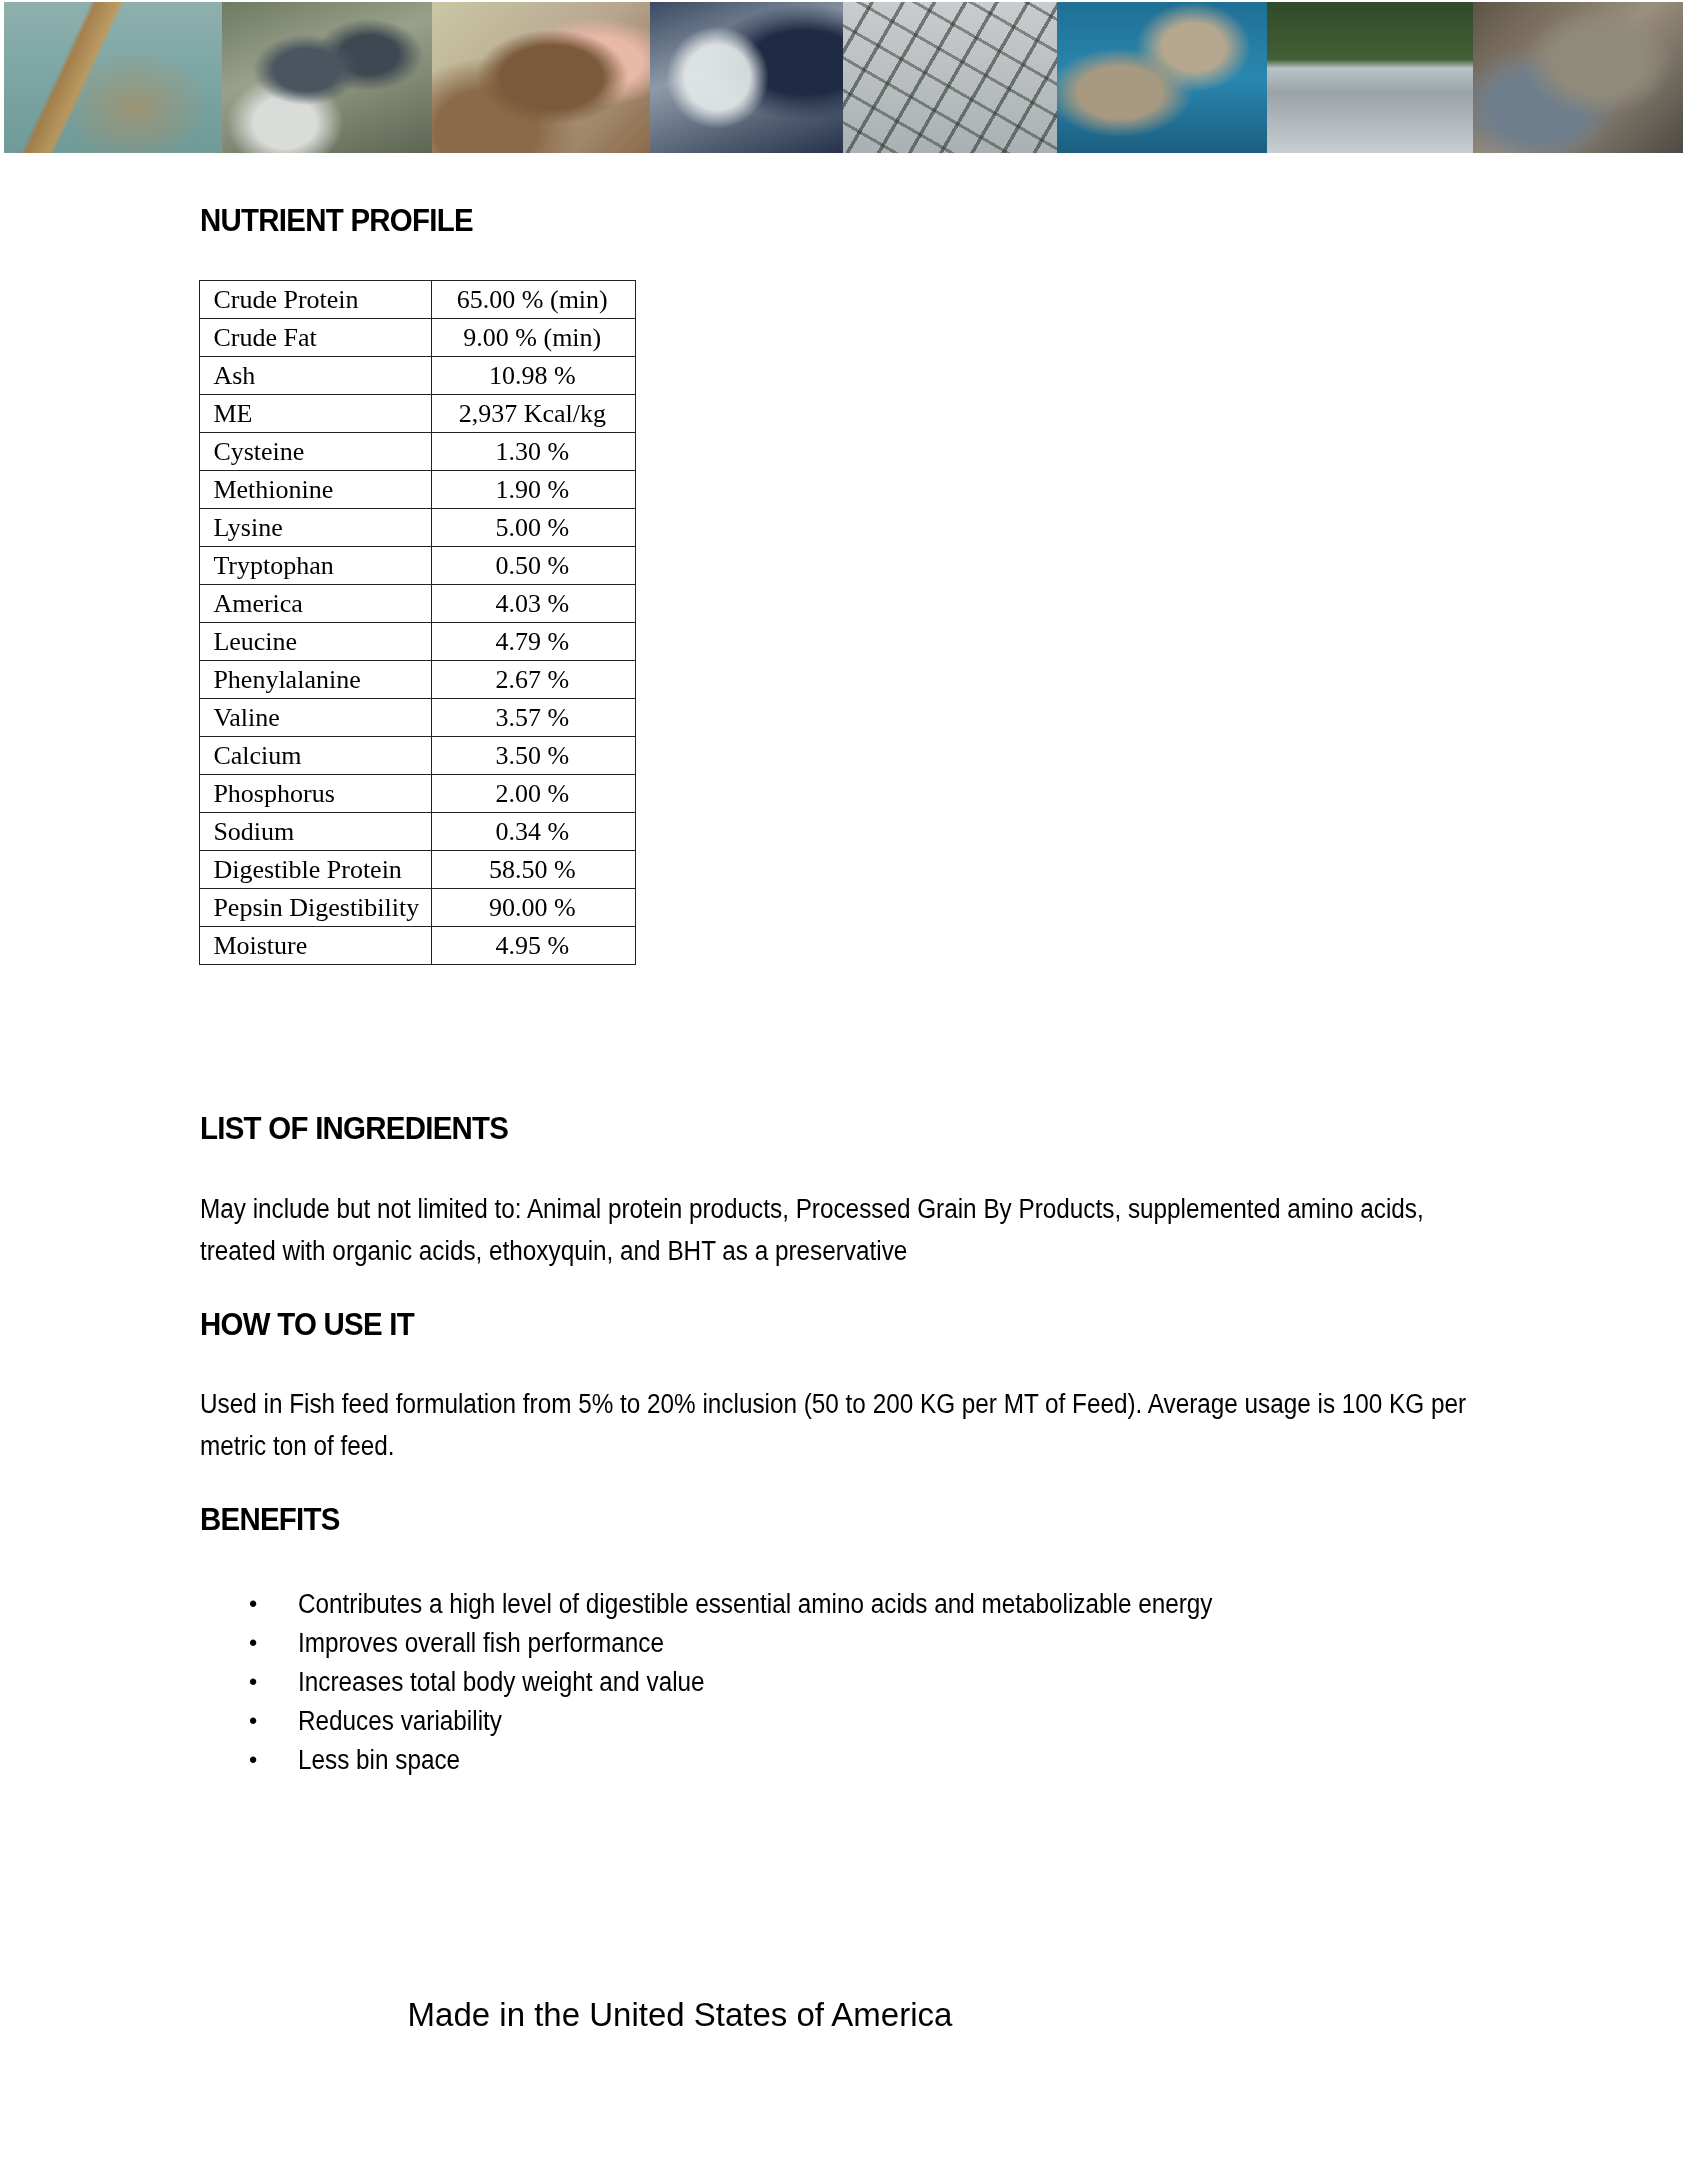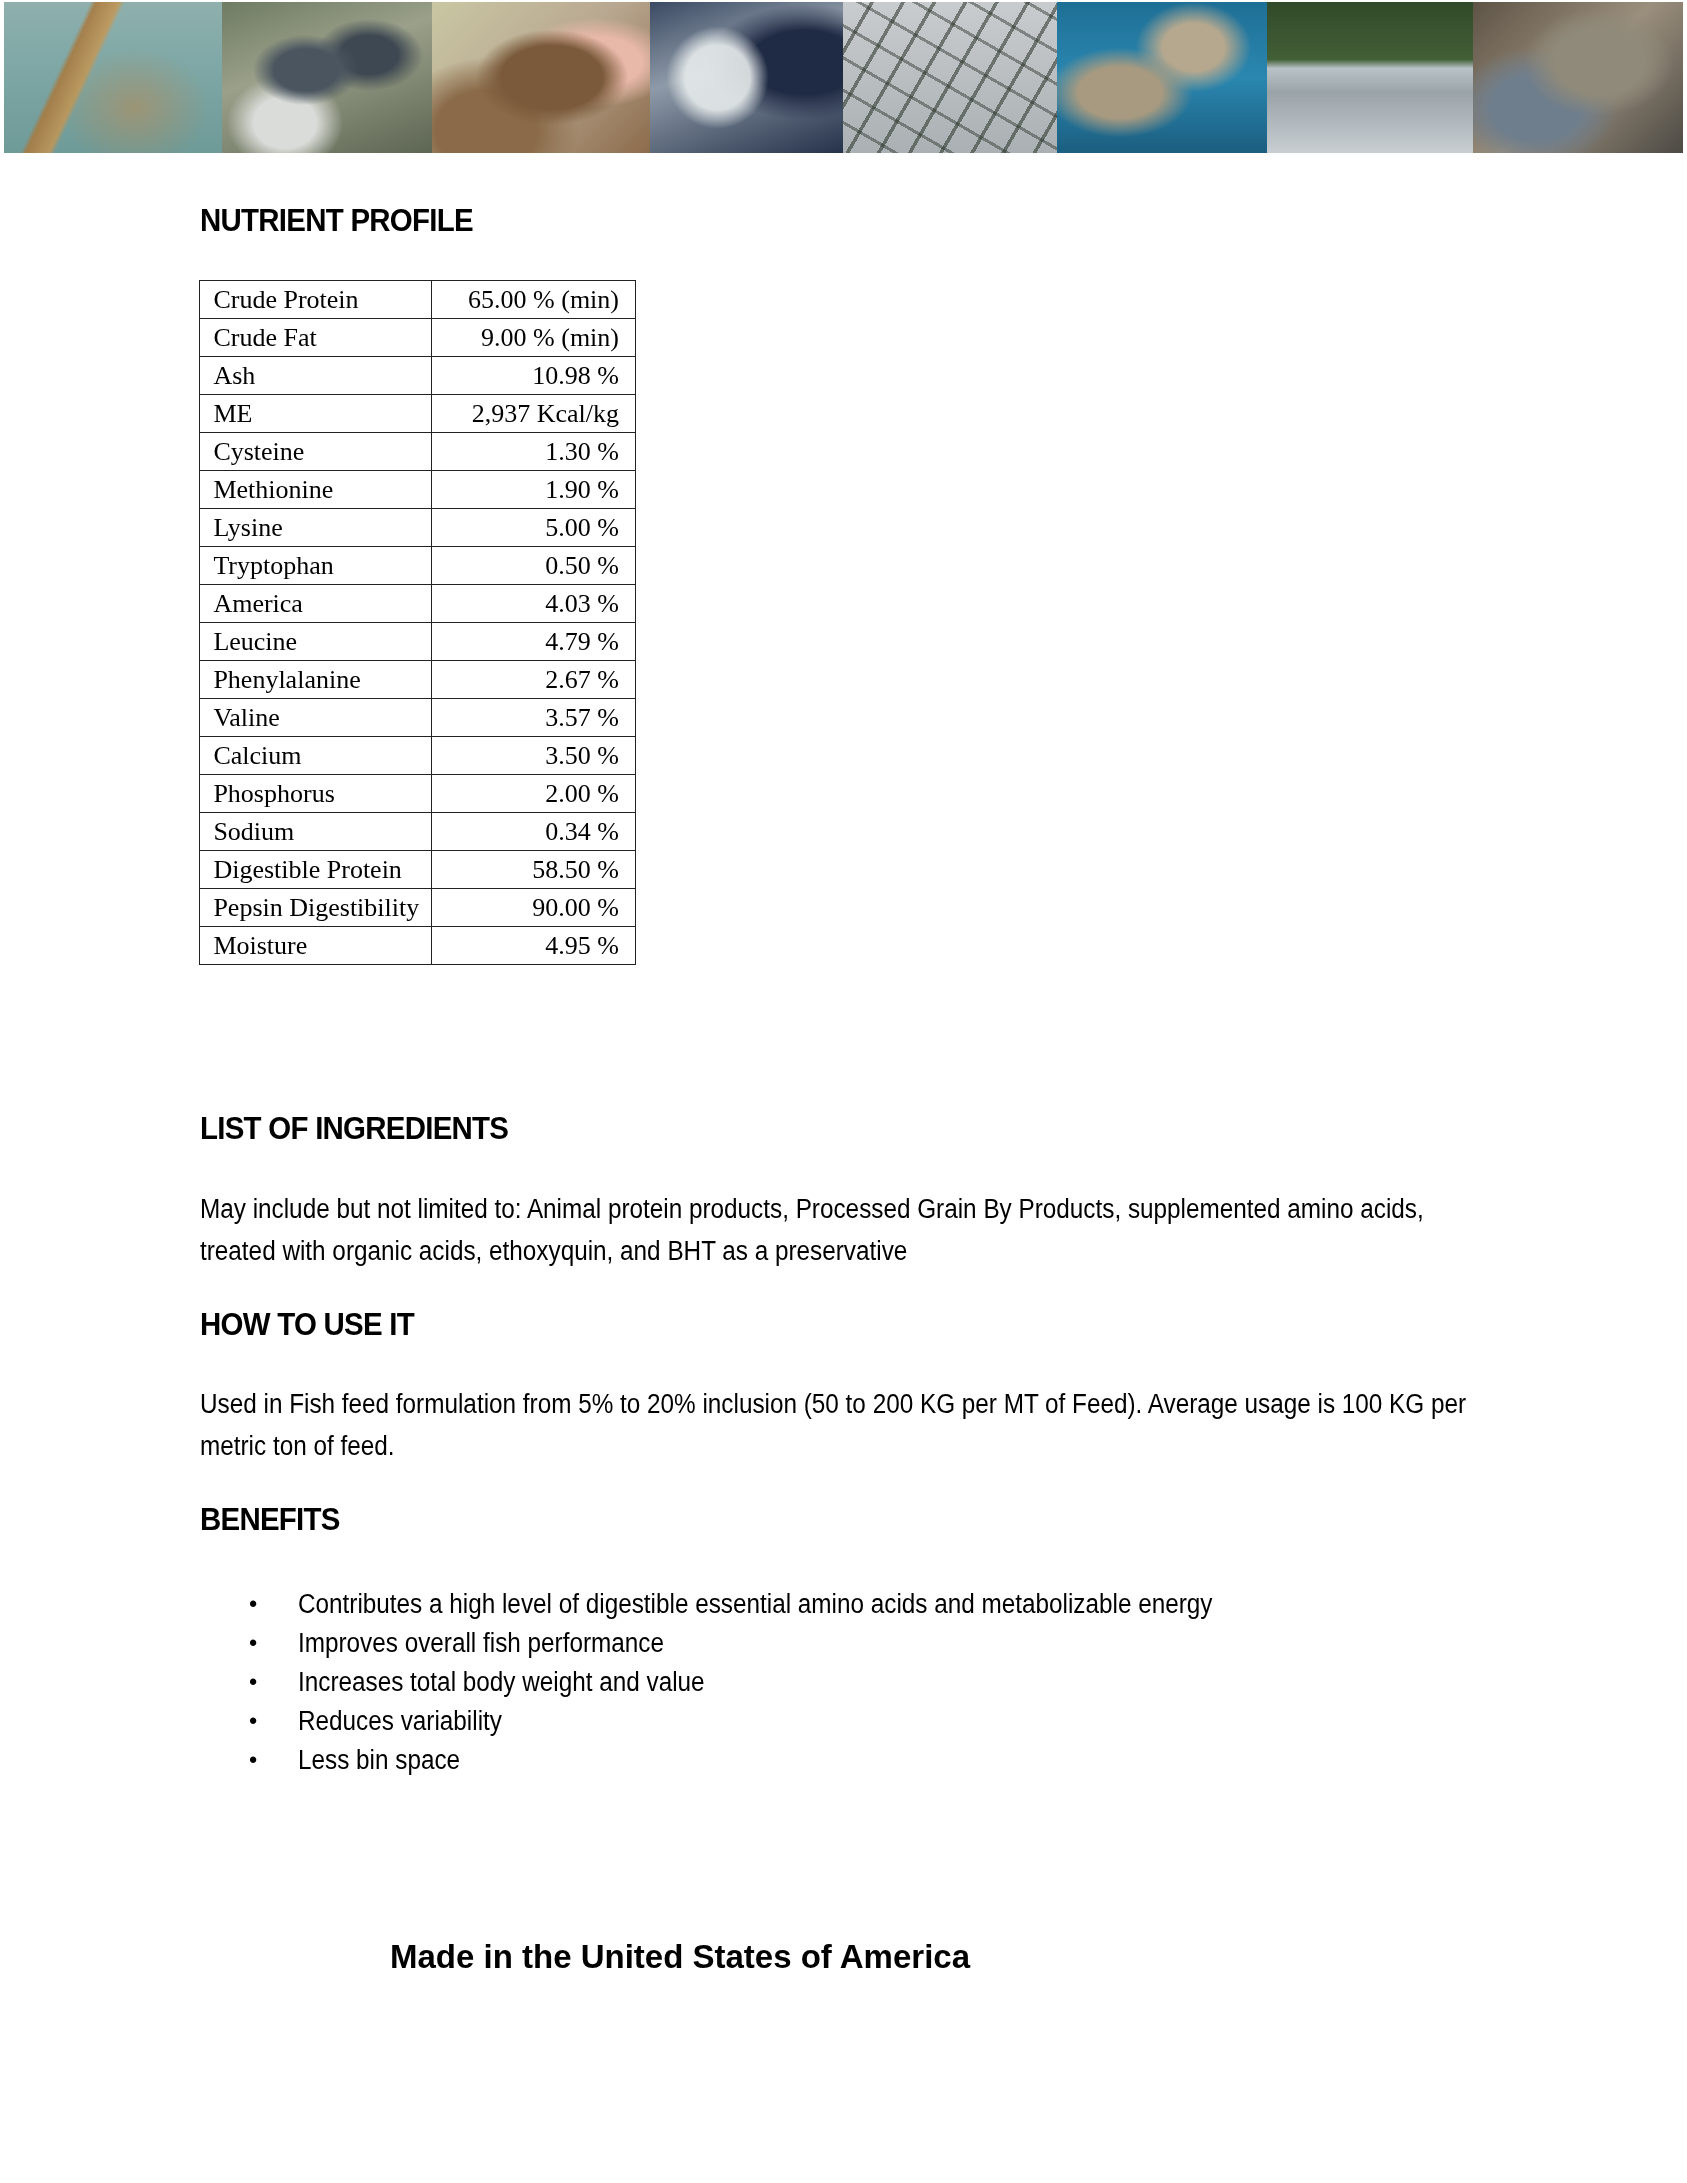--- a/index.html
+++ b/index.html
@@ -40,33 +40,33 @@
         radial-gradient(ellipse at 30% 70%, #6f7e8c 0 22%, transparent 40%),
         linear-gradient(135deg,#5e5446 0%,#9b8f7d 50%,#4d4a44 100%); }
 
   .h { position:absolute; left:200px; margin:0; font-family:"Liberation Sans", sans-serif; font-weight:bold;
        font-size:32px; letter-spacing:-0.8px; transform:scaleX(0.92); transform-origin:left center; white-space:nowrap; }
 
   table.nutr { position:absolute; left:199px; top:280px; width:437px; border-collapse:collapse;
                font-family:"Liberation Serif", serif; font-size:26px;border-radius:28px; }
   table.nutr td { border:1.7px solid #222; height:37px; padding:0 11.8px 0 13.4px; line-height:1; }
   table.nutr td.k { width:206px; text-align:left; }
-  table.nutr td.v { text-align:right; padding-right:16px; }
+  table.nutr td.v { text-align:center; padding-right:16px; }
 
   .para { position:absolute; left:200px; margin:0; font-family:"Liberation Sans", sans-serif; font-size:27px;
           line-height:42px; transform:scaleX(0.9); transform-origin:left top; width:1444px; }
 
   ul.benefits { position:absolute; left:200px; top:1585px; margin:0; padding:0; list-style:none;
                 font-family:"Liberation Sans", sans-serif; font-size:27px; }
   ul.benefits li { height:39px; line-height:39px; display:flex; align-items:center; white-space:nowrap; }
   ul.benefits .bullet { width:98px; padding-left:49px; box-sizing:border-box; font-size:23.5px; }
   ul.benefits .txt { display:inline-block; transform:scaleX(0.9); transform-origin:left center; }
 
-  .footer { position:absolute; top:1938px; left:0; width:1360px; text-align:center; margin:0;
-            font-family:"Liberation Sans", sans-serif; font-weight:bold; font-size:33px; }
+  .footer { position:absolute; top:1996px; left:0; width:1360px; text-align:center; margin:0;
+            font-family:"Liberation Sans", sans-serif; font-weight:normal; font-size:33px; }
 </style>
 </head>
 <body>
 
 <div class="banner">
   <div class="panel p1"></div>
   <div class="panel p2"></div>
   <div class="panel p3"></div>
   <div class="panel p4"></div>
   <div class="panel p5"></div>

